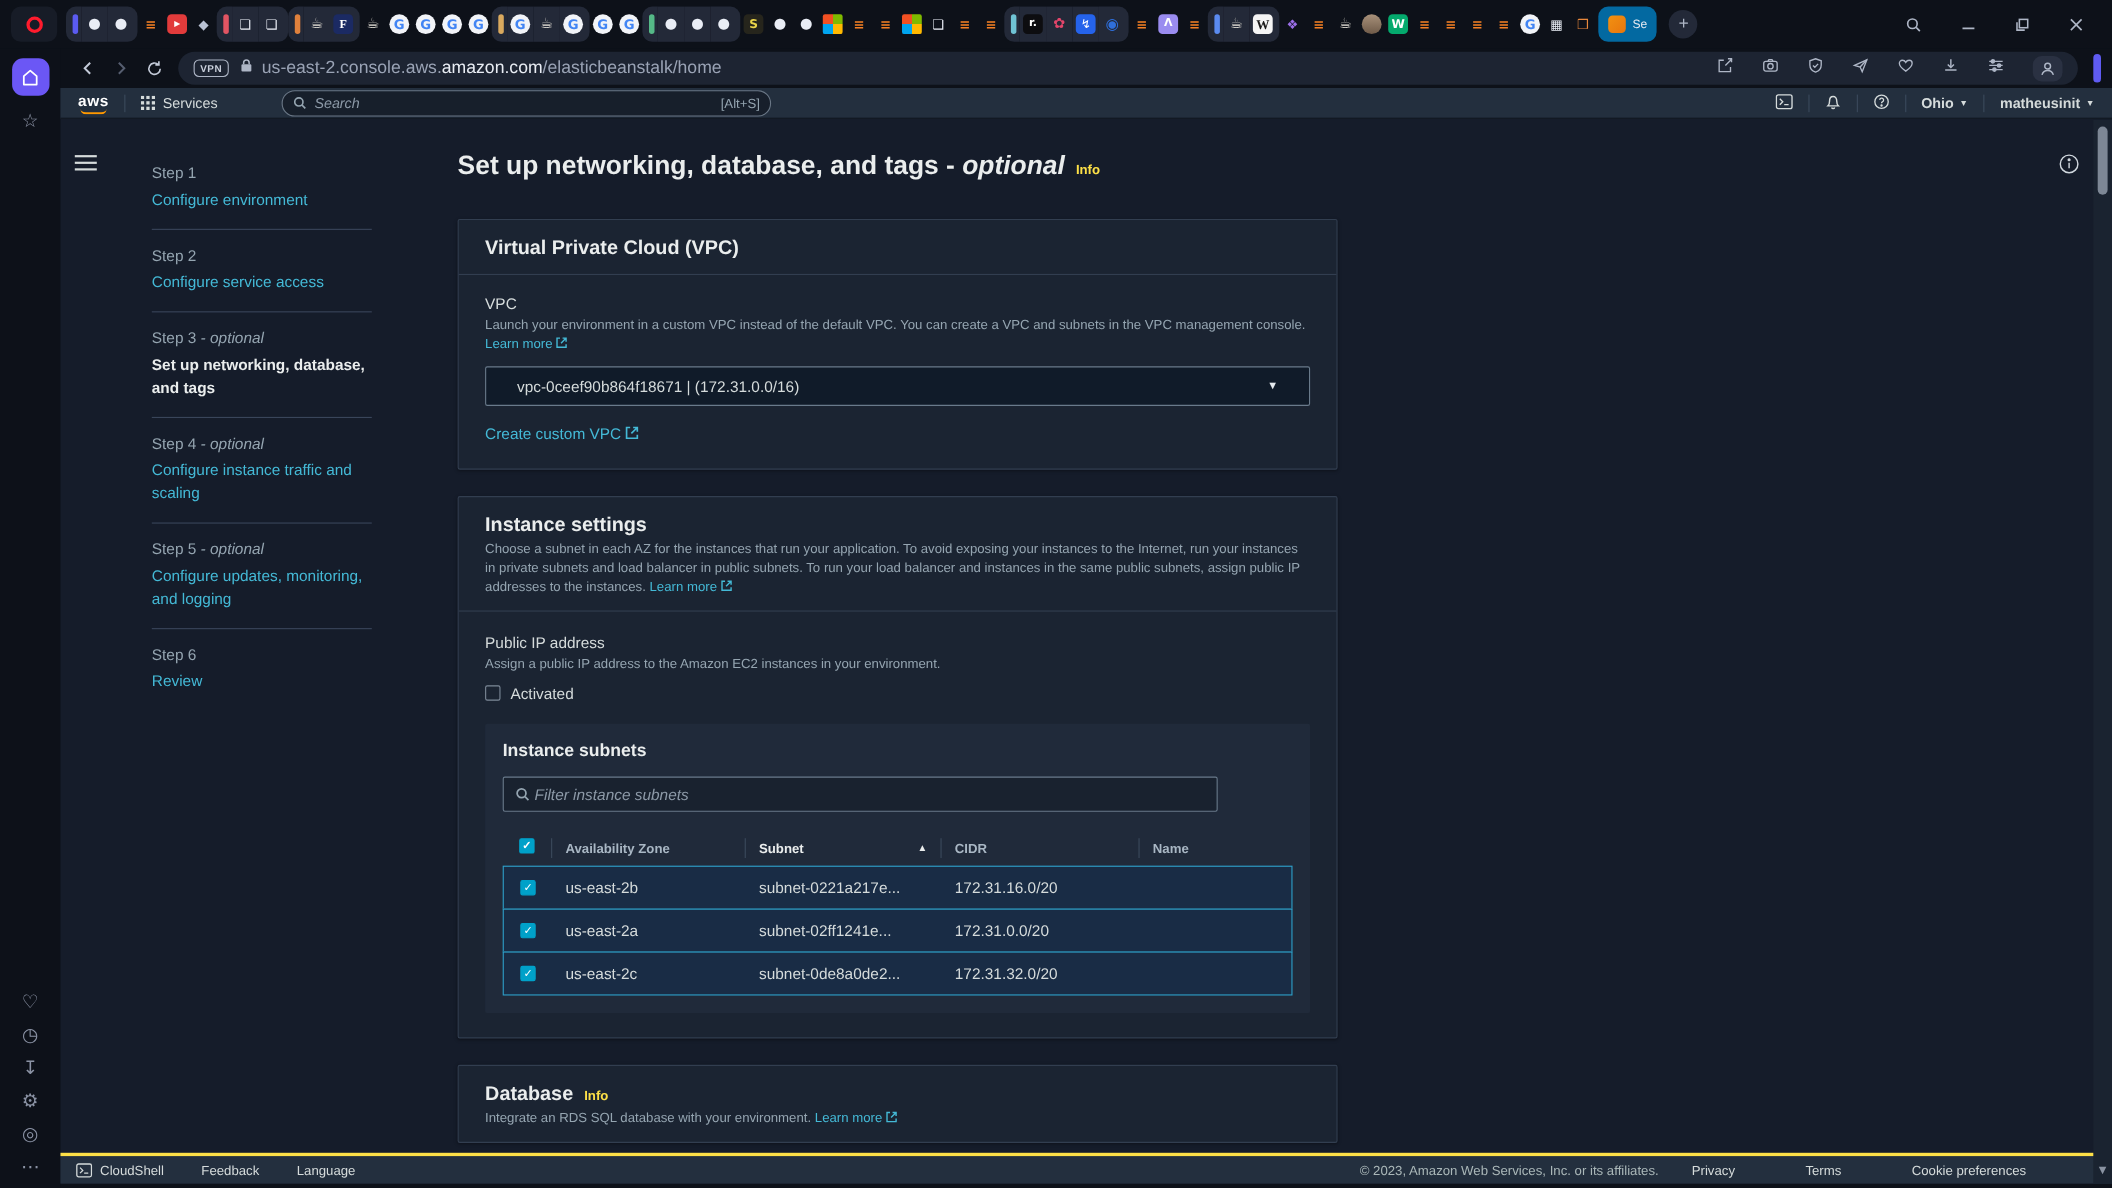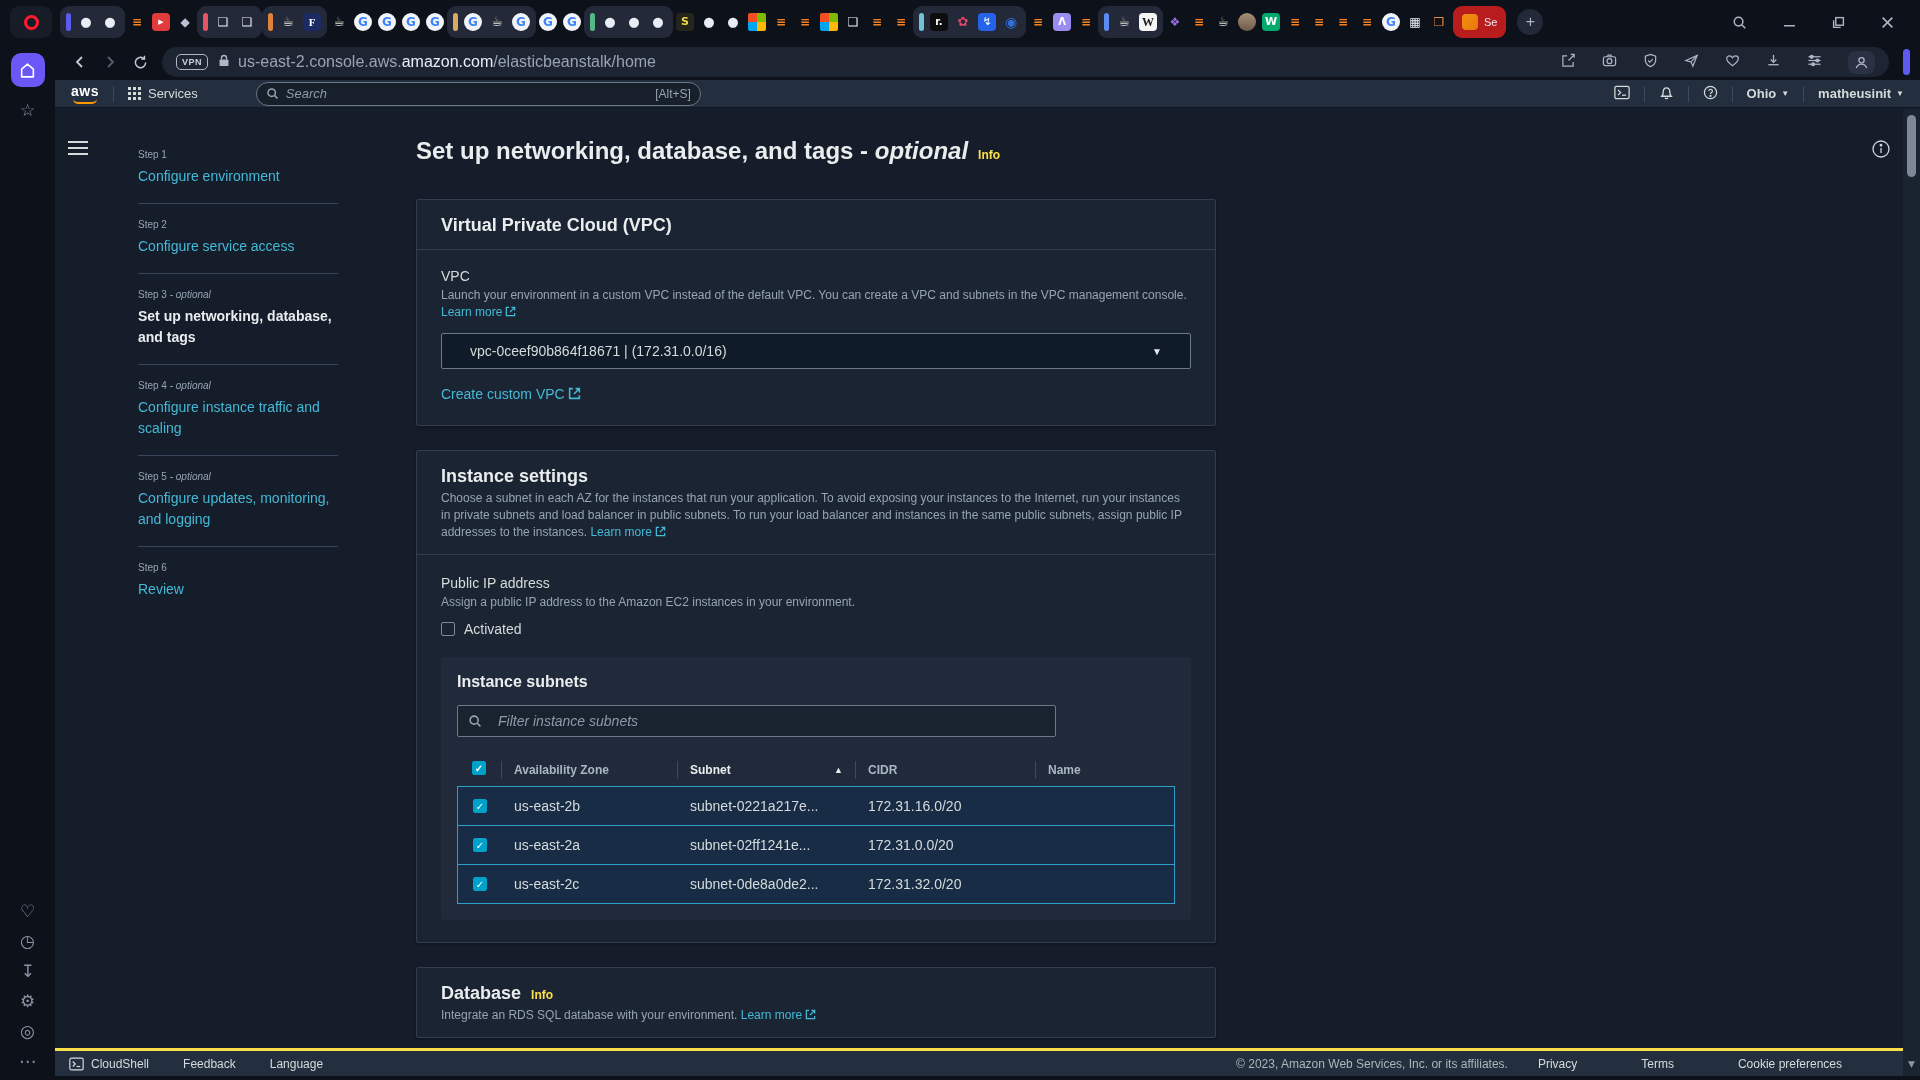--- a/index.html
+++ b/index.html
@@ -31,21 +31,21 @@
 .fav-flower{color:#e4456a;font-size:13px}
 .fav-bolt{background:#2563eb;color:#fff;font-size:11px}
 .fav-circle-logo{color:#2f6fdb;font-size:14px}
 .fav-llama{background:#9a8cf0;color:#fff;font-size:10px;font-weight:bold}
 .fav-wikipedia{background:#f5f5f5;color:#1a1a1a;font-family:"Liberation Serif",serif;font-weight:bold;font-size:12px}
 .fav-monster{color:#9b6fe8;font-size:12px}
 .fav-avatar{background:linear-gradient(#a8917a,#6e5a48);border-radius:50%}
 .fav-w3schools{background:#04aa6d;color:#fff;font-weight:bold;font-size:11px}
 .fav-grid{color:#e9edf5;font-size:12px}
 .fav-box{color:#e8883c;font-size:12px}
-.active-tab{background:#b91c1c;border-radius:9px;padding:0 9px;gap:6px;margin-left:2px}
+.active-tab{background:#0369a1;border-radius:9px;padding:0 9px;gap:6px;margin-left:2px}
 .fav-aws{background:linear-gradient(135deg,#f29111,#e8760d);border-radius:4px;width:16px;height:16px;flex:none}
 .tab-label{font-size:11px;color:#e6eaf2}
 .newtab{width:26px;height:26px;border-radius:50%;background:#232938;color:#aeb6c6;font-size:16px;display:flex;align-items:center;justify-content:center;margin-left:8px;flex:none}
 .strip-right{display:flex;align-items:center;gap:36px;margin-left:auto;padding:0 16px 0 24px;color:#aeb6c6;flex:none}
 .strip-right svg{display:block}
 
 
 .addressrow{position:absolute;top:44px;left:55px;right:0;height:36px;display:flex;align-items:center;padding:0 10px;background:#0d1119}
 .nav-btn{color:#c3cad8;margin:0 8px;display:flex}
 .nav-btn.dim{color:#565e70}
@@ -80,21 +80,21 @@
 .menu-label{font-size:13px;font-weight:bold;color:#d5dbdb;display:flex;align-items:center}
 
 
 .page{position:absolute;top:29px;bottom:28px;left:0;right:17px;overflow:hidden}
 .burger{position:absolute;left:13px;top:32px;width:20px;cursor:pointer}
 .burger i{display:block;height:2px;background:#d5dbdb;margin-bottom:4px}
 .info-btn{position:absolute;top:30px;right:12px;color:#cfd6dd}
 
 
 .steps{position:absolute;left:83px;top:40px;width:212px}
-.step-meta{font-size:10px;color:#95a5b1}
+.step-meta{font-size:14px;color:#95a5b1}
 .step-meta em{font-style:italic}
 .step-link{display:block;color:#44b9d6;font-size:14px;line-height:21px;margin-top:6px;width:195px;cursor:pointer;text-decoration:none}
 .step.current .step-link{color:#eaeded;font-weight:bold;cursor:default}
 .step-div{border-top:1px solid #39455a;margin:16px 0 15px;width:200px}
 
 
 .main{position:absolute;left:361px;top:28px;width:800px}
 .page-title{font-size:24px;font-weight:bold;color:#eaeded;display:flex;align-items:baseline;gap:10px}
 .page-title em{font-style:italic}
 .info-link{font-size:12px;font-weight:bold;color:#fde047;cursor:pointer}
@@ -110,21 +110,21 @@
 .tlink svg{vertical-align:-1px;margin-left:3px}
 .select{margin-top:12px;height:36px;background:#101b29;border:1px solid #697a8b;border-radius:2px;display:flex;align-items:center;justify-content:space-between;padding:0 28px;font-size:14px;color:#d5dbdb;cursor:pointer}
 .select .caret{font-size:10px;color:#e5eaee}
 .create-link{display:inline-block;margin-top:17px;font-size:14px}
 .sub-label{font-size:14px;color:#d5dbdb;margin-top:2px}
 .cbrow{margin-top:10px;display:flex;gap:9px;align-items:center;font-size:14px;color:#d5dbdb}
 .cb{width:14px;height:14px;border:1px solid #7d8998;border-radius:2px;background:transparent;flex:none;font-size:10px;line-height:13px;text-align:center;color:#fff}
 .cb.checked{background:#00a1c9;border-color:#00a1c9}
 .panel{margin-top:20px;background:#202a3a;border-radius:2px;padding:16px}
 .panel h3{font-size:16px;color:#eaeded}
-.filter{margin-top:14px;width:599px;height:32px;border:1px solid #697a8b;border-radius:2px;background:#19222f;display:flex;align-items:center;gap:16px;padding:0 10px;color:#95a5b1}
+.filter{margin-top:14px;width:650px;height:32px;border:1px solid #697a8b;border-radius:2px;background:#19222f;display:flex;align-items:center;gap:4px;padding:0 10px;color:#95a5b1}
 .filter input{flex:1;background:transparent;border:none;outline:none;color:#d5dbdb;font-size:14px}
 .filter input::placeholder{color:#8d9aa8;font-style:italic}
 .thead{margin-top:16px;display:grid;grid-template-columns:44px 176px 178px 180px 1fr;height:34px;align-items:center;border-bottom:1px solid #3b4a5c;font-size:12px;font-weight:bold;color:#a9b7c4}
 .th{padding-left:12px;border-left:1px solid #3b4a5c;height:18px;line-height:18px;display:flex;justify-content:space-between;padding-right:12px}
 .th.first{border-left:none;justify-content:center;padding:0}
 .th.sorted{color:#eaeded}
 .sort-ic{font-size:9px;color:#eaeded}
 .trow{display:grid;grid-template-columns:44px 176px 178px 180px 1fr;height:40px;align-items:center;background:#192c45;border:1px solid #2ea0c8;margin-top:-1px;font-size:14px;color:#d5dbdb}
 .trow .td{padding-left:12px;overflow:hidden;white-space:nowrap}
 .trow .cb,.thead .cb{justify-self:center}

